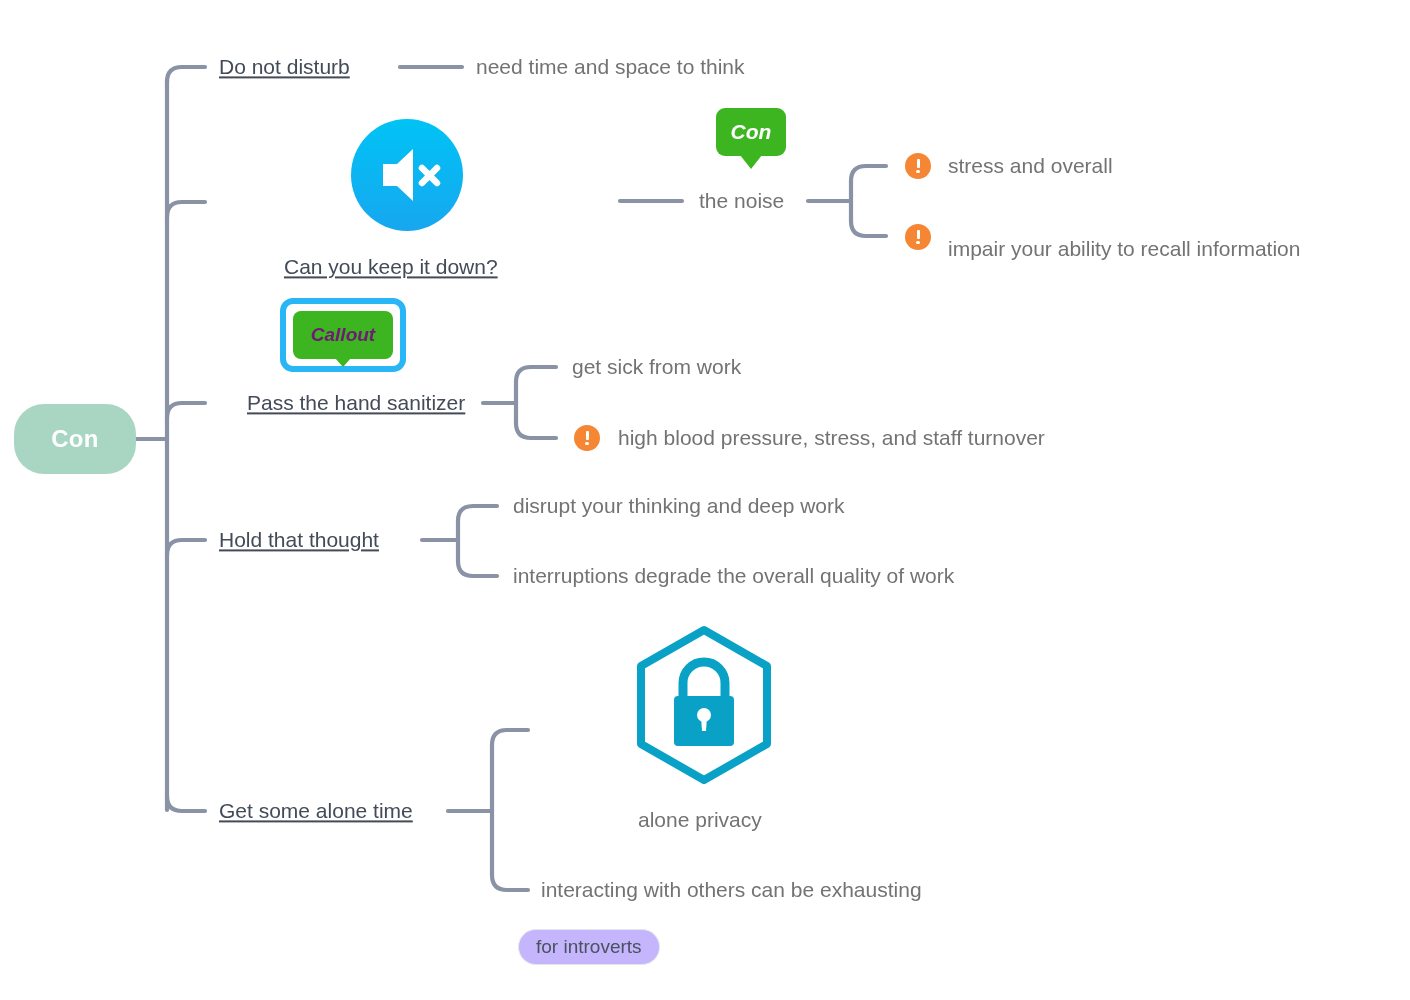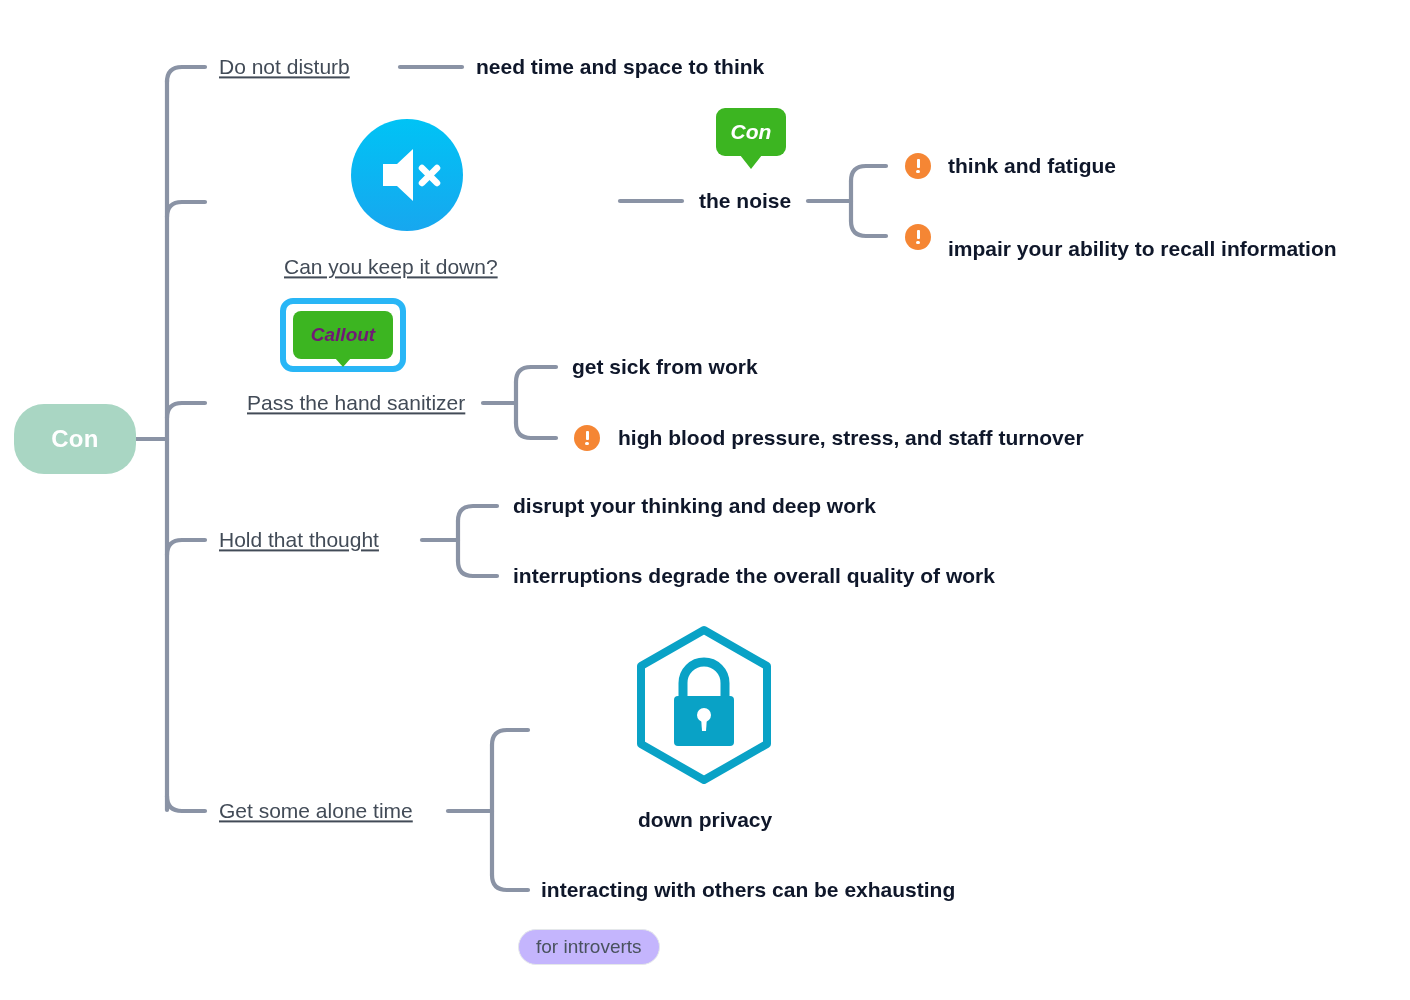--- a/index.html
+++ b/index.html
@@ -30,21 +30,21 @@
   
   .node {
     position: absolute;
     color: #49525e;
     font-size: 21px;
     line-height: 1.2;
     white-space: nowrap;
     transform: translateY(-50%);
   }
   .node.lvl1 { font-size: 21px; color: #424b57; text-decoration: underline; }
-  .node.lvl2 { font-size: 21px; color: #0f172a; font-weight: bold; }
+  .node.lvl2 { font-size: 21px; color: #737373; }
 
   
   .root-node {
     position: absolute;
     background: #a9d6c3;
     border-radius: 30px;
     color: #ffffff;
     font-size: 24px;
     font-weight: bold;
     display: flex;
@@ -231,39 +231,39 @@
   </div>
 
   <div class="node lvl1" style="left:219px; top:67px;">Do not disturb</div>
 
   <div class="node lvl2" style="left:476px; top:67px;">need time and space to think</div>
 
   <div class="node lvl1" style="left:284px; top:267px;">Can you keep it down?</div>
 
   <div class="node lvl2" style="left:699px; top:201px;">the noise</div>
 
-  <div class="node lvl2" style="left:948px; top:166px;">think and fatigue</div>
+  <div class="node lvl2" style="left:948px; top:166px;">stress and overall</div>
 
   <div class="node lvl2" style="left:948px; top:237px;margin-top:12px;">impair your ability to recall information</div>
 
   <div class="node lvl1" style="left:217px; top:403px;margin-left:30px;">Pass the hand sanitizer</div>
 
   <div class="node lvl2" style="left:572px; top:367px;">get sick from work</div>
 
   <div class="node lvl2" style="left:618px; top:438px;">high blood pressure, stress, and staff turnover</div>
 
   <div class="node lvl1" style="left:219px; top:540px;">Hold that thought</div>
 
   <div class="node lvl2" style="left:513px; top:506px;">disrupt your thinking and deep work</div>
 
   <div class="node lvl2" style="left:513px; top:576px;">interruptions degrade the overall quality of work</div>
 
   <div class="node lvl1" style="left:219px; top:811px;">Get some alone time</div>
 
-  <div class="node lvl2" style="left:638px; top:820px;">down privacy</div>
+  <div class="node lvl2" style="left:638px; top:820px;">alone privacy</div>
 
   <div class="node lvl2" style="left:541px; top:890px;">interacting with others can be exhausting</div>
 
   <div class="warn-icon" style="left:905px; top:166px;"></div>
   <div class="warn-icon" style="left:905px; top:237px;"></div>
   <div class="warn-icon" style="left:574px; top:438px;"></div>
 
   <div class="con-badge" style="left:716px; top:108px;">
     <span>Con</span>
   </div>

